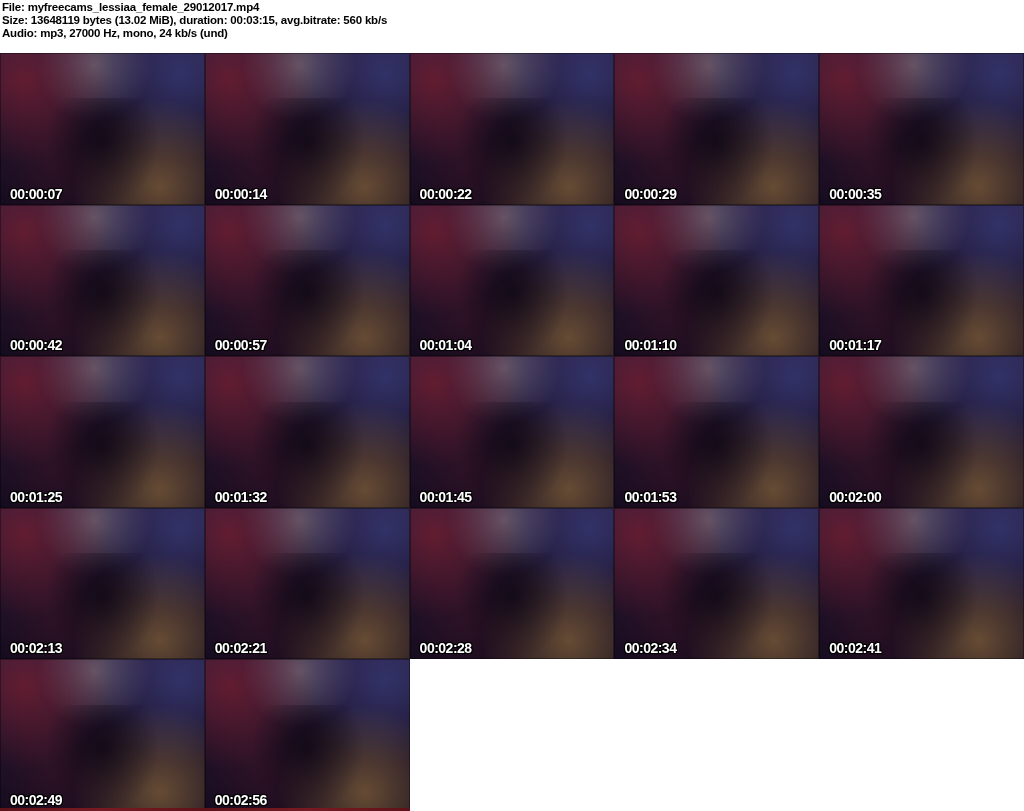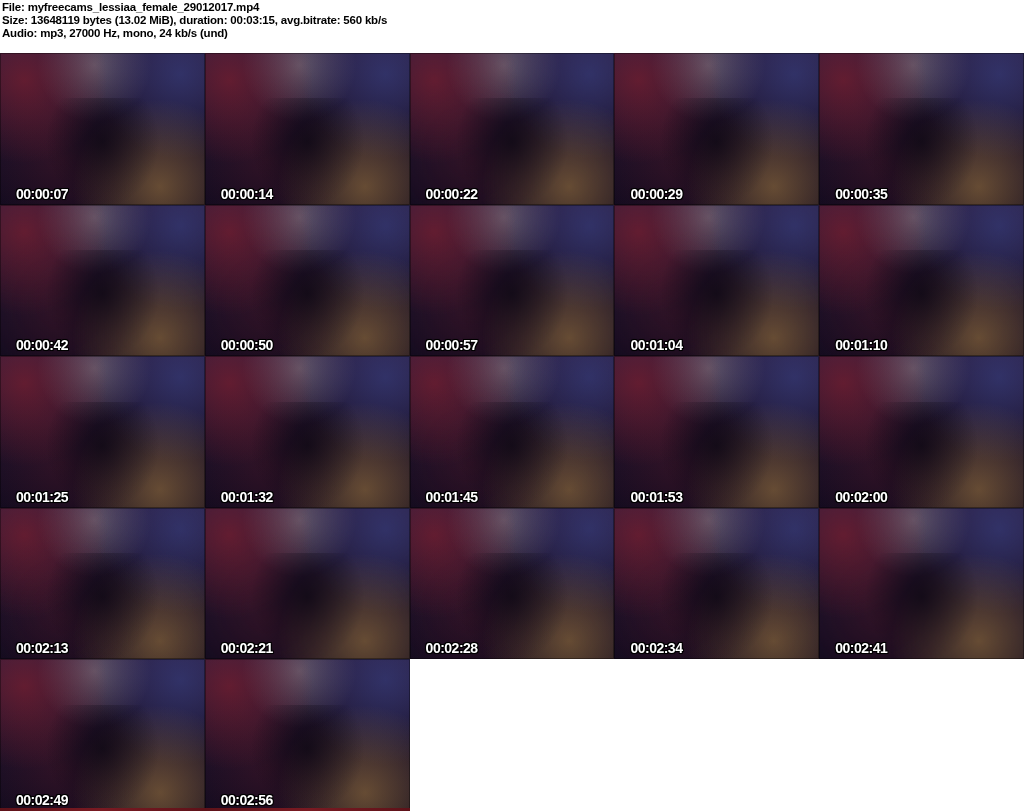--- a/index.html
+++ b/index.html
@@ -59,21 +59,21 @@
     content: "";
     position: absolute;
     left: 22%;
     top: 30%;
     width: 56%;
     height: 72%;
     background: radial-gradient(ellipse at 50% 40%, rgba(10, 6, 18, 0.75), transparent 70%);
   }
   .timestamp {
     position: absolute;
-    left: 16px;
+    left: 10px;
     bottom: 3px;
     font-size: 14px;
     font-weight: bold;
     letter-spacing: -0.5px;
     color: #ffffff;
     text-shadow:
       -1px -1px 0 #000, 1px -1px 0 #000,
       -1px  1px 0 #000, 1px  1px 0 #000,
        0 0 2px #000;
     z-index: 2;
@@ -117,33 +117,33 @@
     <div class="tile">
     <div class="tile-art"></div>
     <span class="timestamp">00:00:35</span>
   </div>
     <div class="tile">
     <div class="tile-art"></div>
     <span class="timestamp">00:00:42</span>
   </div>
     <div class="tile">
     <div class="tile-art"></div>
-    <span class="timestamp">00:00:50</span>
-  </div>
-    <div class="tile">
-    <div class="tile-art"></div>
     <span class="timestamp">00:00:57</span>
   </div>
     <div class="tile">
     <div class="tile-art"></div>
     <span class="timestamp">00:01:04</span>
   </div>
     <div class="tile">
     <div class="tile-art"></div>
     <span class="timestamp">00:01:10</span>
+  </div>
+    <div class="tile">
+    <div class="tile-art"></div>
+    <span class="timestamp">00:01:17</span>
   </div>
     <div class="tile">
     <div class="tile-art"></div>
     <span class="timestamp">00:01:25</span>
   </div>
     <div class="tile">
     <div class="tile-art"></div>
     <span class="timestamp">00:01:32</span>
   </div>
     <div class="tile">

